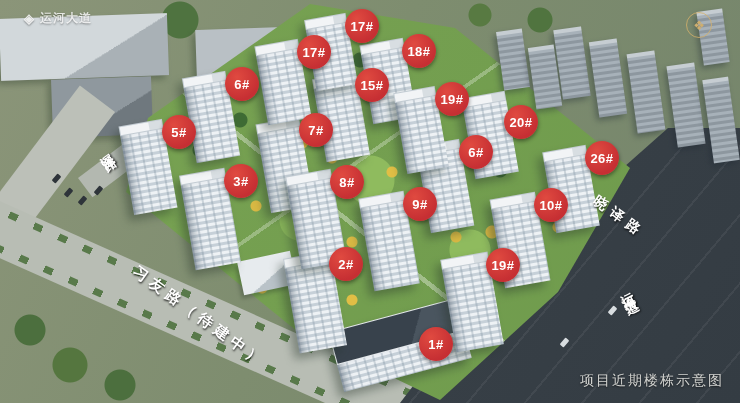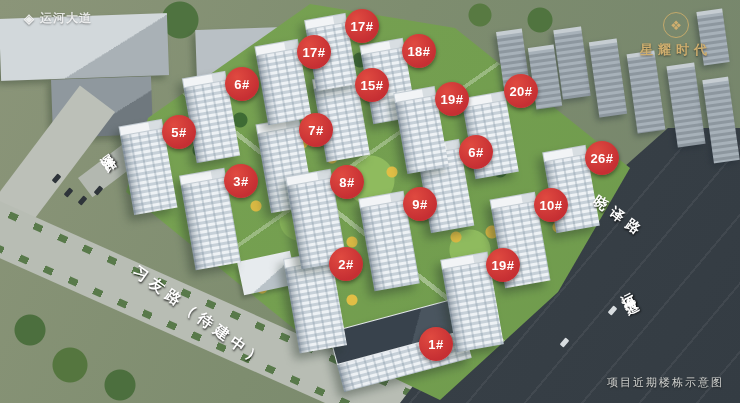--- a/index.html
+++ b/index.html
@@ -122,21 +122,21 @@
   .logo-tl{position:absolute;z-index:60;left:24px;top:10px;display:flex;align-items:center;gap:5px;
     color:rgba(255,255,255,.8);font-size:12px;font-weight:bold;letter-spacing:1px;
     text-shadow:0 1px 2px rgba(0,0,0,.4);}
   .logo-tl-icon{font-size:13px;color:rgba(255,255,255,.85);}
   .logo-tr{position:absolute;z-index:60;right:28px;top:12px;display:flex;flex-direction:column;align-items:center;gap:3px;}
   .emblem{width:24px;height:24px;border:1px solid rgba(212,176,106,.8);border-radius:50%;
     color:var(--gold,#cfae6e);font-size:13px;display:flex;align-items:center;justify-content:center;}
   .logo-tr-text{color:var(--gold,#cfae6e);font-size:13px;font-weight:bold;letter-spacing:5px;
     text-shadow:0 1px 2px rgba(0,0,0,.5);}
   .caption{position:absolute;z-index:60;right:16px;bottom:13px;color:rgba(240,240,235,.85);
-    font-size:11px;letter-spacing:2px;text-shadow:0 1px 2px rgba(0,0,0,.6);}
+    font-size:14px;letter-spacing:2px;text-shadow:0 1px 2px rgba(0,0,0,.6);}
 </style>
 </head>
 <body>
 
 <div class="stage">
 
   <div class="ground"></div>
 
   <div>
     <div class="ind ind-a"></div>
@@ -242,21 +242,21 @@
       <div class="badge" style="left: 373px; top: 34px;">18#</div>
       <div class="bldg" style="left: 399.9px; top: 89px; width: 42px; height: 82px; transform: rotate(-10deg);">
         <div class="roof"></div>
         <div class="body"></div>
       </div>
       <div class="badge" style="left: 406px; top: 82px;">19#</div>
       <div class="bldg" style="left: 467.8px; top: 94px; width: 44px; height: 82px; transform: rotate(-10deg);">
         <div class="roof"></div>
         <div class="body"></div>
       </div>
-      <div class="badge" style="left: 475px; top: 74px;">20#</div>
+      <div class="badge" style="left: 475px; top: 105px;">20#</div>
       <div class="bldg" style="left: 548.8px; top: 148px; width: 44px; height: 82px; transform: rotate(-10deg);">
         <div class="roof"></div>
         <div class="body"></div>
       </div>
       <div class="badge" style="left: 556px; top: 141px;">26#</div>
     </div>
 
   <div class="car car-l" style="left:52px;top:176px;"></div>
   <div class="car car-l" style="left:64px;top:190px;"></div>
   <div class="car car-l" style="left:78px;top:198px;"></div>
@@ -269,17 +269,16 @@
   <div class="rlabel lbl-xiaoyi">晓译路</div>
   <div class="rlabel lbl-yunhe">运河大道</div>
 
   <div class="logo-tl">
     <span class="logo-tl-icon">◈</span>
     <span>运河大道</span>
   </div>
 
   <div class="logo-tr">
     <div class="emblem">❖</div>
-    <div class="logo-tr-text">星耀时代</div>
   </div>
 
   <div class="caption">项目近期楼栋示意图</div>
 </div>
 
 </body></html>

